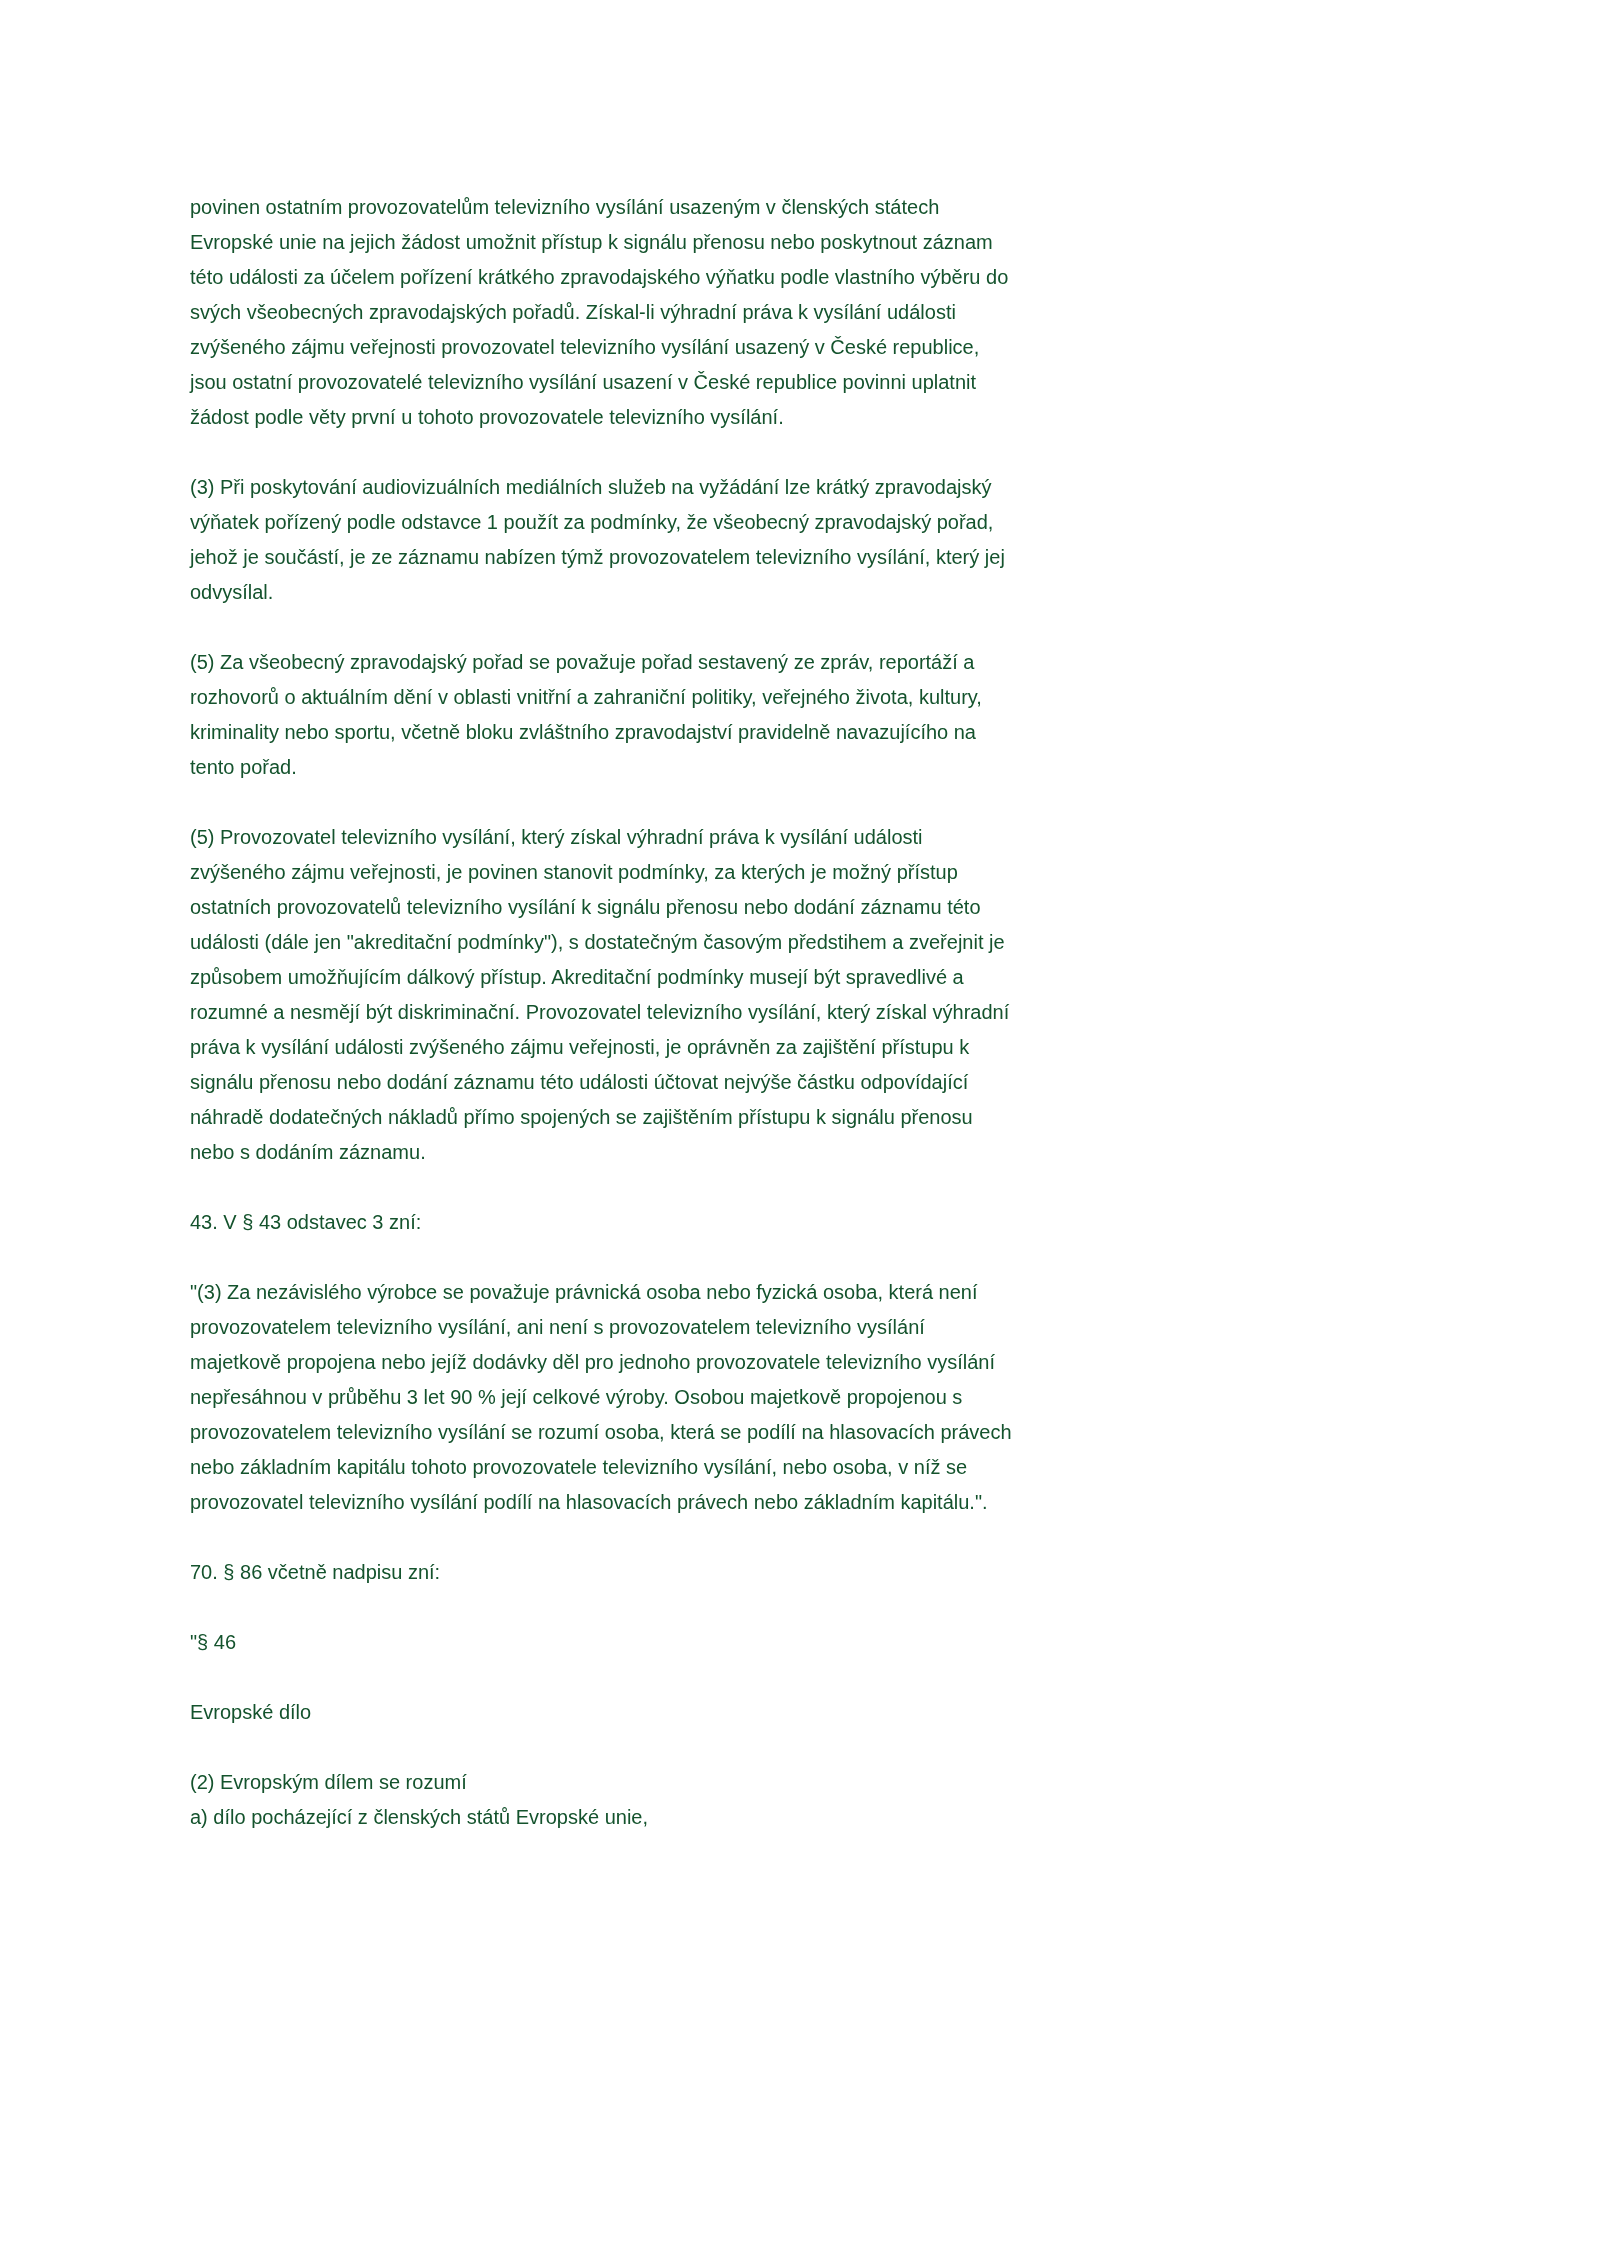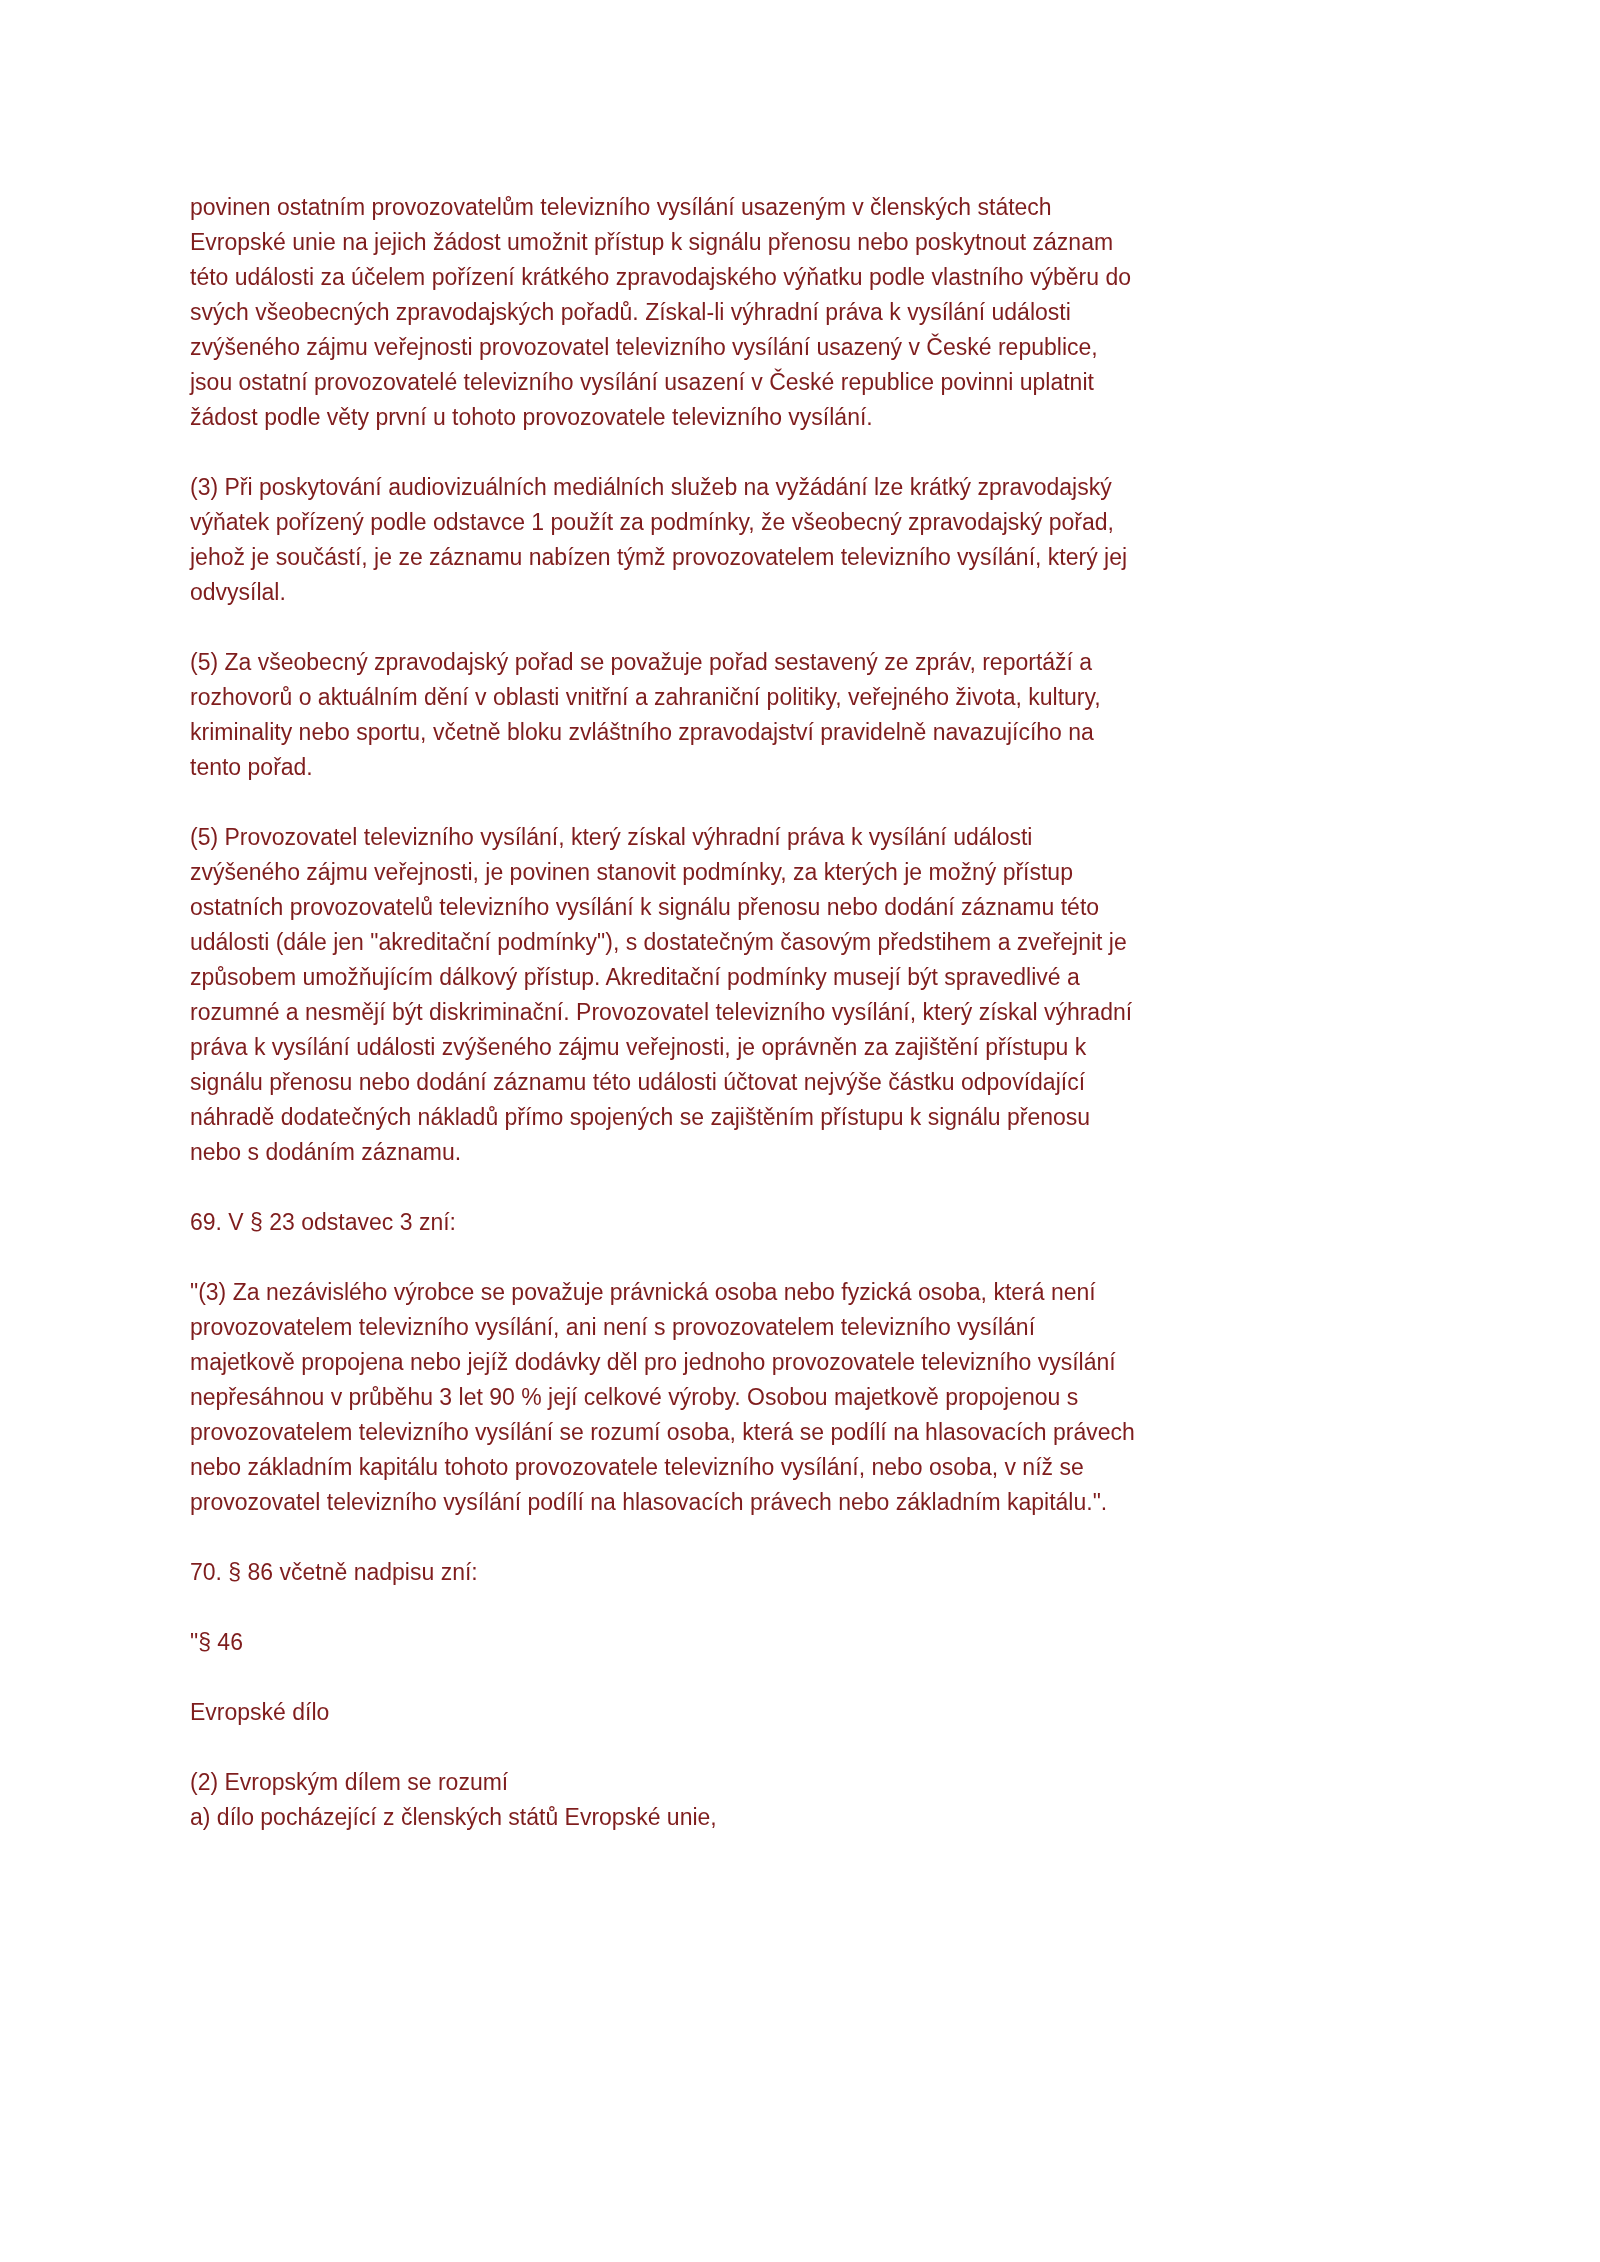--- a/index.html
+++ b/index.html
@@ -15,23 +15,23 @@
     font-family: "Liberation Sans", "DejaVu Sans", sans-serif;
   }
   .doc-page {
     position: absolute;
     left: 190px;
     top: 190px;
     width: 1385px;
   }
   .doc-paragraph {
     margin: 0 0 35px 0;
-    font-size: 23px;
+    font-size: 20px;
     line-height: 35px;
-    color: #7f1d1d;
+    color: #14532d;
     white-space: pre-line;        
     letter-spacing: 0;
   }
   .section-gap {
     margin-top: 22px;             
   }
 </style>
 </head>
 <body>
 
@@ -59,21 +59,21 @@
 zvýšeného zájmu veřejnosti, je povinen stanovit podmínky, za kterých je možný přístup
 ostatních provozovatelů televizního vysílání k signálu přenosu nebo dodání záznamu této
 události (dále jen "akreditační podmínky"), s dostatečným časovým předstihem a zveřejnit je
 způsobem umožňujícím dálkový přístup. Akreditační podmínky musejí být spravedlivé a
 rozumné a nesmějí být diskriminační. Provozovatel televizního vysílání, který získal výhradní
 práva k vysílání události zvýšeného zájmu veřejnosti, je oprávněn za zajištění přístupu k
 signálu přenosu nebo dodání záznamu této události účtovat nejvýše částku odpovídající
 náhradě dodatečných nákladů přímo spojených se zajištěním přístupu k signálu přenosu
 nebo s dodáním záznamu.</p>
 
-  <p class="doc-paragraph section-gap">69. V § 23 odstavec 3 zní:</p>
+  <p class="doc-paragraph section-gap">43. V § 43 odstavec 3 zní:</p>
 
   <p class="doc-paragraph">"(3) Za nezávislého výrobce se považuje právnická osoba nebo fyzická osoba, která není
 provozovatelem televizního vysílání, ani není s provozovatelem televizního vysílání
 majetkově propojena nebo jejíž dodávky děl pro jednoho provozovatele televizního vysílání
 nepřesáhnou v průběhu 3 let 90 % její celkové výroby. Osobou majetkově propojenou s
 provozovatelem televizního vysílání se rozumí osoba, která se podílí na hlasovacích právech
 nebo základním kapitálu tohoto provozovatele televizního vysílání, nebo osoba, v níž se
 provozovatel televizního vysílání podílí na hlasovacích právech nebo základním kapitálu.".</p>
 
   <p class="doc-paragraph section-gap">70. § 86 včetně nadpisu zní:</p>

